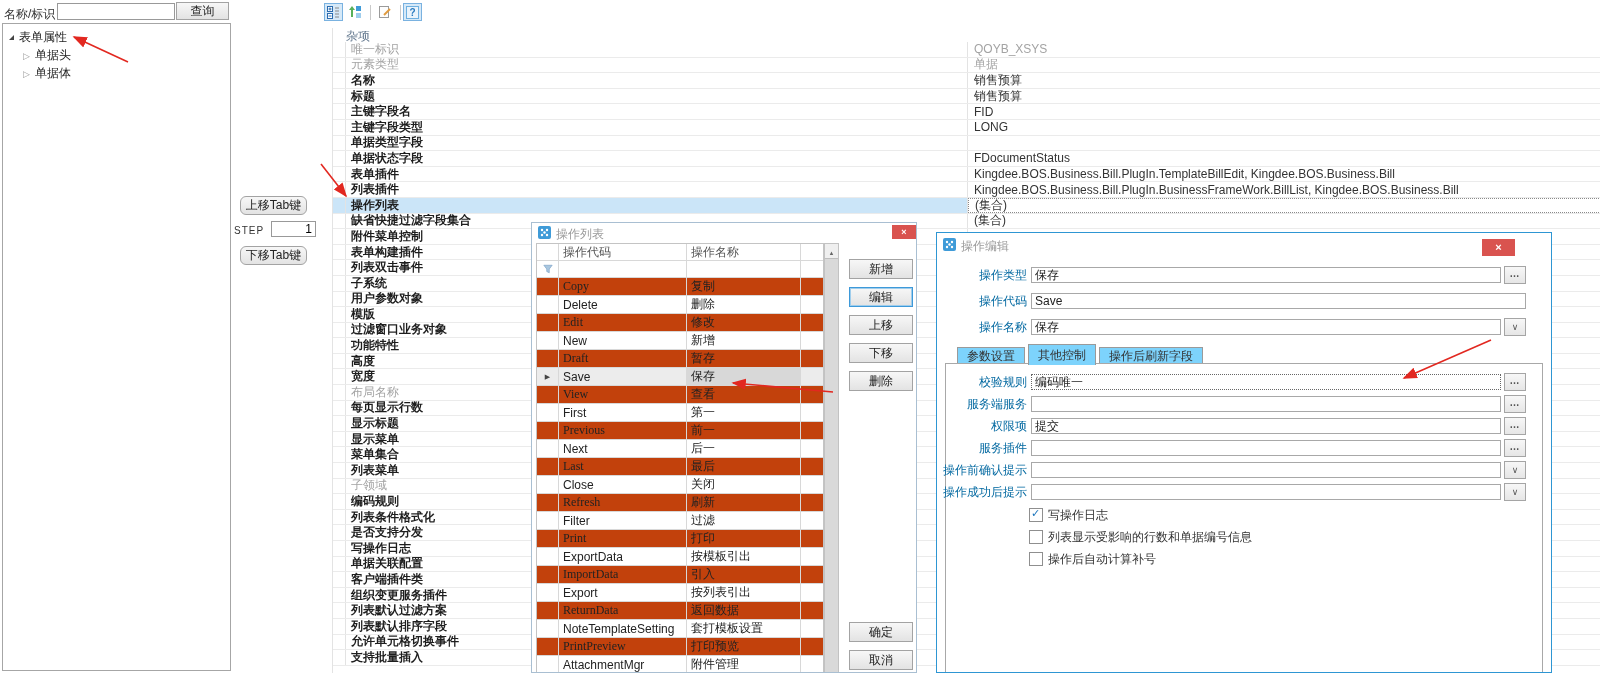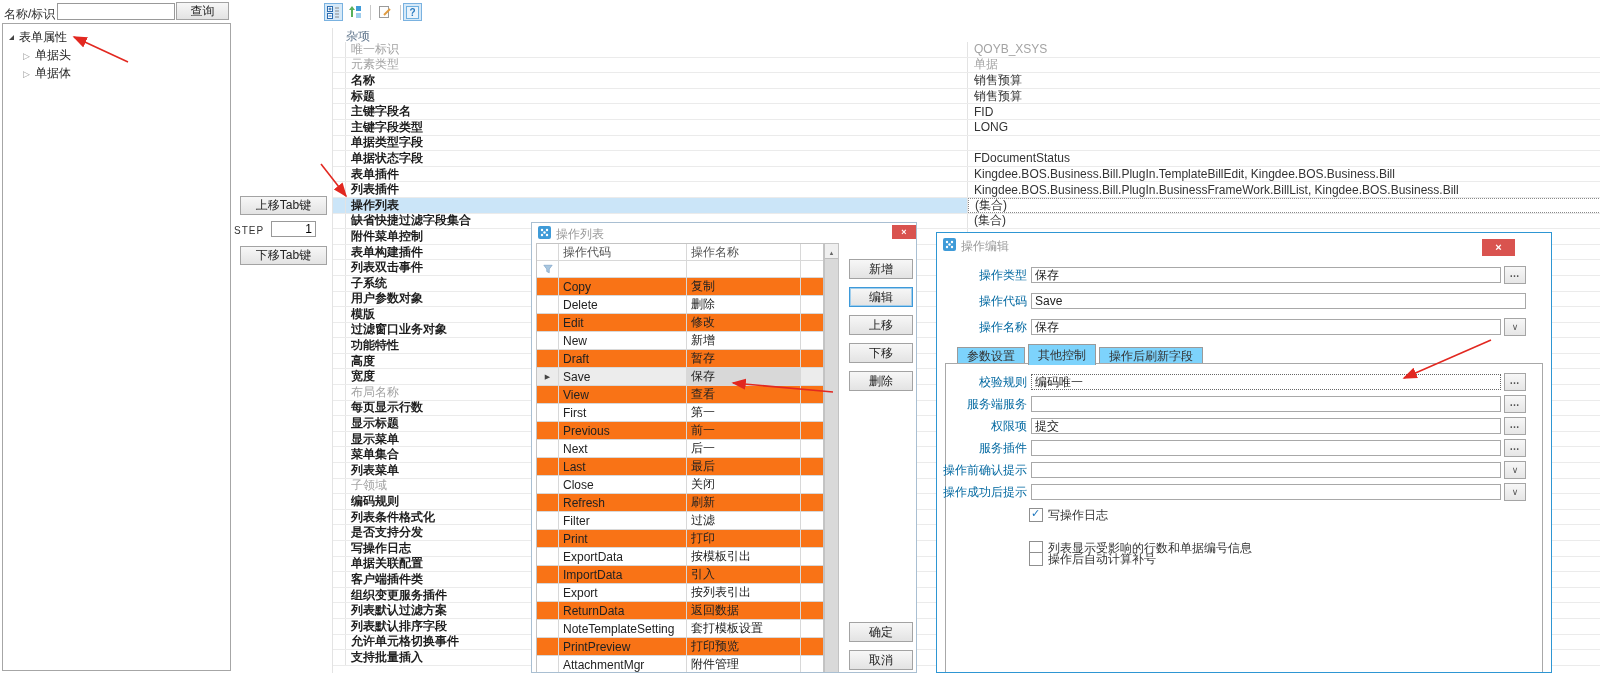--- a/index.html
+++ b/index.html
@@ -12,21 +12,21 @@
   .search-label{left:4px;top:6px;color:#333;}
   .search-input{left:57px;top:3px;width:112px;height:15px;border:1px solid #999;font-size:12px;padding:0 2px;}
   .btn{background:linear-gradient(#f7f7f7,#e3e3e3);border:1px solid #a3a3a3;color:#222;font-size:12px;text-align:center;cursor:default;box-sizing:border-box;}
   .search-btn{left:176px;top:2px;width:53px;height:18px;line-height:16px;font-family:Liberation Serif, serif;}
   .tree-box{left:2px;top:23px;width:229px;height:648px;border:1px solid #a6a6a6;background:#fff;box-sizing:border-box;}
   .tree-root{position:absolute;left:6px;top:5px;display:flex;align-items:center;}
   .tri-exp{width:0;height:0;border-left:5px solid transparent;border-bottom:5px solid #444;margin-right:5px;}
   .tree-child{position:absolute;left:20px;display:flex;align-items:center;color:#222;}
   .tri-col{color:#9a9a9a;font-size:9px;margin-right:5px;}
   
-  .tabkey-btn{width:87px;height:19px;line-height:17px;}
+  .tabkey-btn{width:67px;height:19px;line-height:17px;border-radius:6px;}
   .step-label{left:234px;top:225px;font-size:10px;color:#333;letter-spacing:1px;}
   .step-input{left:271px;top:221px;width:37px;height:14px;border:1px solid #999;text-align:right;font-size:12px;padding:0 3px;}
   
   .tb-icon{width:19px;height:18px;box-sizing:border-box;display:flex;align-items:center;justify-content:center;}
   .tb-sel{background:#d6e9f8;border:1px solid #7ab2e0;}
   .tb-sep{width:1px;height:15px;background:#c9c9c9;top:5px;}
   
   .pg{left:332px;top:28px;width:1268px;height:645px;border-left:1px solid #e3e3e3;}
   .pg-cat{height:14px;color:#64798f;padding-left:13px;font-size:12px;}
   .pg-row{display:flex;height:15.6px;border-bottom:1px solid #ebebeb;box-sizing:border-box;}
@@ -46,21 +46,21 @@
   
   .ot{left:4px;top:20px;width:288px;height:431px;border:1px solid #c4c4c4;border-bottom:none;box-sizing:border-box;}
   .ot-hrow,.ot-frow,.ot-row{display:flex;box-sizing:border-box;border-bottom:1px solid #d8d8d8;}
   .ot-hrow{height:17px;color:#555;}
   .ot-frow{height:17px;}
   .ot-row{height:18px;}
   .ot-gutter{width:22px;border-right:1px solid #d8d8d8;box-sizing:border-box;display:flex;align-items:center;justify-content:center;}
   .ot-code{width:128px;padding-left:4px;border-right:1px solid #d8d8d8;box-sizing:border-box;display:flex;align-items:center;overflow:hidden;white-space:nowrap;}
   .ot-name{width:114px;padding-left:4px;border-right:1px solid #d8d8d8;box-sizing:border-box;display:flex;align-items:center;overflow:hidden;white-space:nowrap;}
   .ot-fill{flex:1;}
-  .alt{background:#f97316;}
+  .alt{background:#c2410c;font-family:Liberation Serif, serif;}
   .selrow{background:#ececec;}
   .selrow .ot-name{background:#d8d8d8;}
   .selrow .ot-gutter::before{content:"\25B6";font-size:7px;color:#444;}
   .ot-scroll{left:292px;top:20px;width:15px;height:431px;background:#d9d9d9;box-sizing:border-box;border:1px solid #c2c2c2;}
   .ot-scroll-up{position:absolute;left:0;top:0;width:13px;height:14px;background:#efefef;border-bottom:1px solid #bdbdbd;text-align:center;}
   .ot-scroll-up::before{content:"\25B2";font-size:6px;color:#666;}
   .sbtn{position:absolute;left:317px;width:64px;height:20px;line-height:18px;}
   .focus-btn{border-color:#3d99d9;box-shadow:inset 0 0 0 1px #9fcdec;}
   
   .fldrow{position:absolute;left:0;height:18px;display:flex;align-items:center;}
@@ -599,21 +599,21 @@
         <div class="fld-label">操作成功后提示</div>
         <div class="fld-input" style="width: 470px;"></div>
         <div class="fld-btn dropdown">∨</div>
       </div>
     </div>
   <div id="opedit-checkboxes">
       <div class="chkrow" style="top: 275px;">
         <div class="chkbox checked"></div>
         <div class="chklabel">写操作日志</div>
       </div>
-      <div class="chkrow" style="top: 308px; text-align: center;">
+      <div class="chkrow" style="top: 297px; text-align: center;">
         <div class="chkbox"></div>
         <div class="chklabel">列表显示受影响的行数和单据编号信息</div>
       </div>
       <div class="chkrow" style="top: 319px;">
         <div class="chkbox"></div>
         <div class="chklabel">操作后自动计算补号</div>
       </div>
     </div>
 </div>
 

